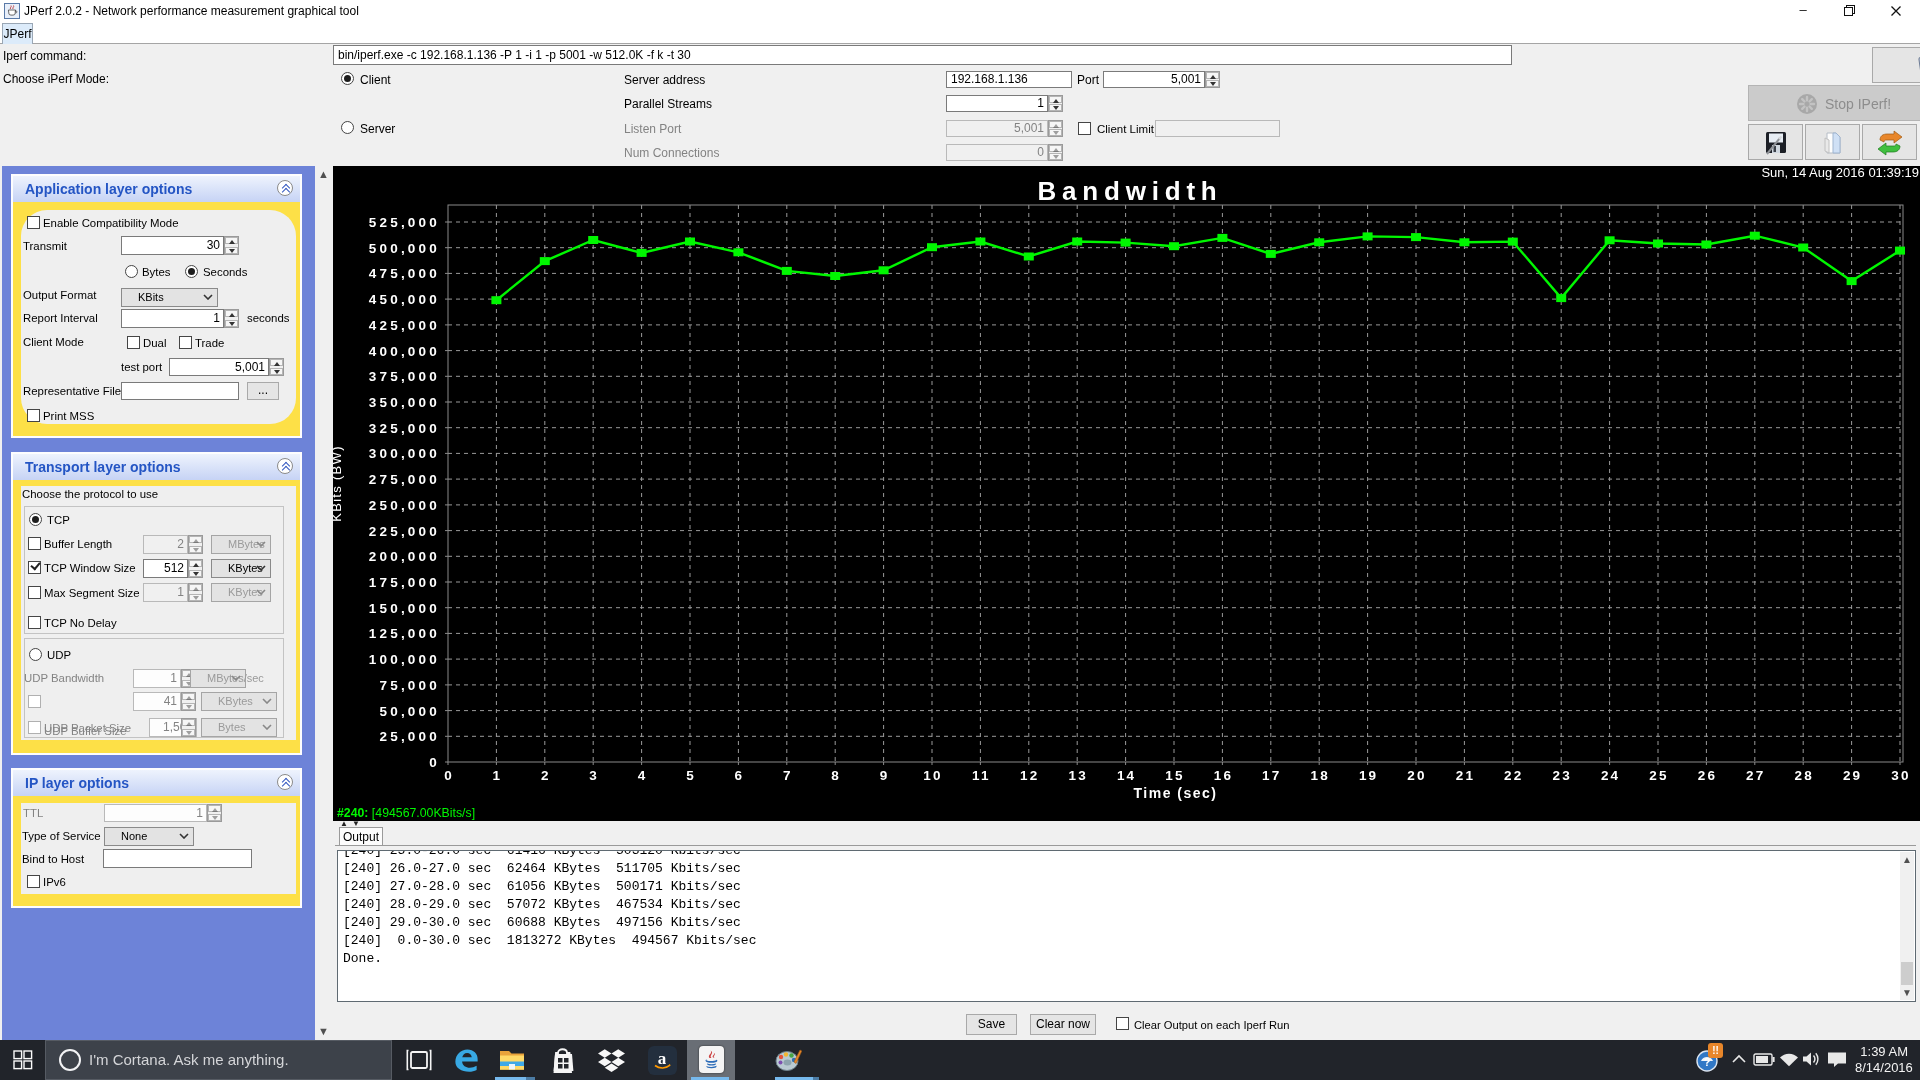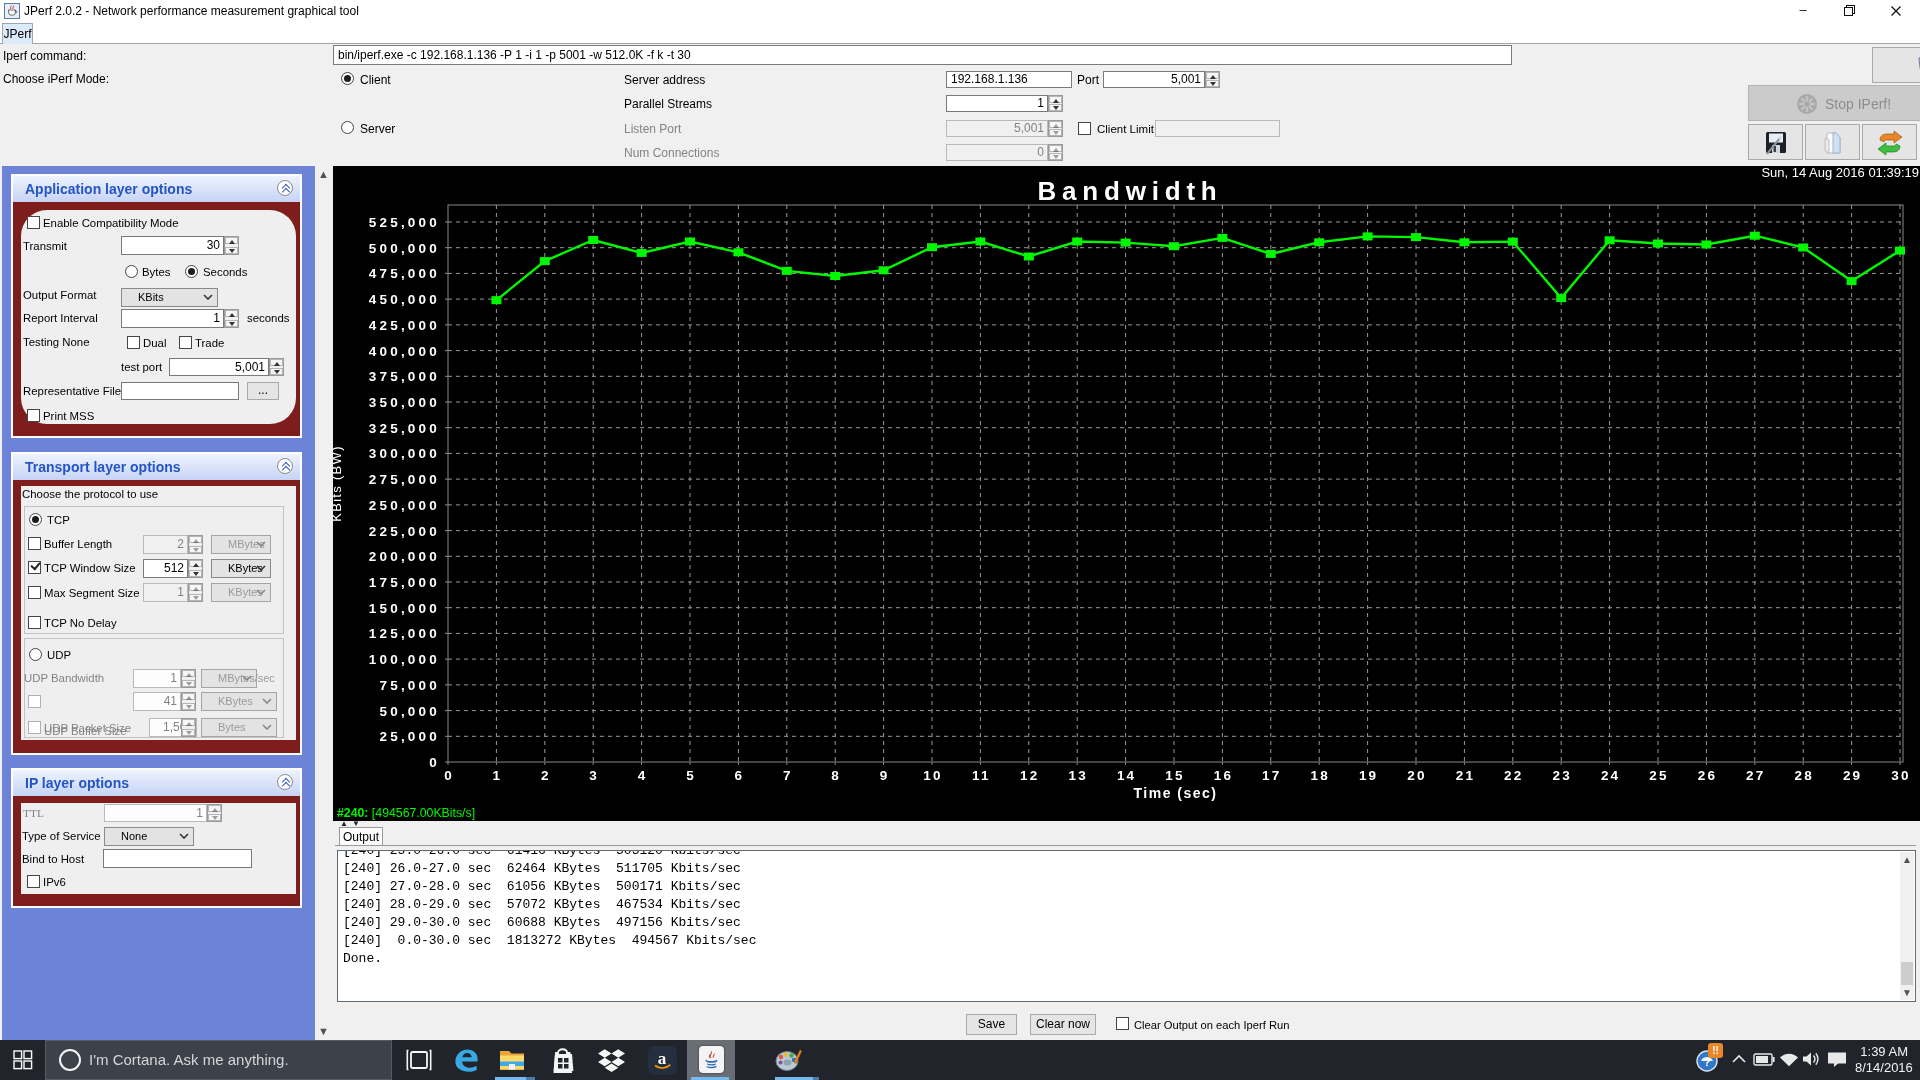--- a/index.html
+++ b/index.html
@@ -26,21 +26,21 @@
 .check.dis{border-color:#b0b0b0;}
 .check.on:after{content:"";position:absolute;left:2px;top:0px;width:7px;height:4px;border-left:2px solid #222;border-bottom:2px solid #222;transform:rotate(-50deg);}
 .combo{background:#e3e3e3;border:1px solid #8a8a8a;font-size:11px;line-height:17px;padding-left:16px;}
 .combo svg{position:absolute;right:4px;top:5px;}
 .combo.dis{color:#9a9a9a;border-color:#a5a5a5;}
 .lbl{font-size:12px;white-space:nowrap;}
 .pbody .lbl{font-size:11.4px;}
 .lbl.dis{color:#838383;}
 .btn{background:#e5e5e5;border:1px solid #a9a9a9;text-align:center;font-size:12px;}
 .sidebar{left:2px;top:166px;width:313px;height:874px;background:#6d83d8;}
-.panel{position:absolute;left:9px;width:291px;background:#7f1d1d;border:2px solid #fdfdfe;}
+.panel{position:absolute;left:9px;width:291px;background:#fde047;border:2px solid #fdfdfe;}
 .phead{position:absolute;left:0;top:0;width:100%;height:26px;background:linear-gradient(#eef3fd,#c6d3f5);}
 .phead b{position:absolute;left:12px;top:5px;font-size:14px;color:#2455c4;}
 .pcol{position:absolute;right:7px;top:4px;width:16px;height:16px;border-radius:50%;background:#fff;border:1px solid #8a8a8a;}
 .pcol:before,.pcol:after{content:"";position:absolute;left:4.5px;width:5px;height:5px;border-left:1.8px solid #3458c0;border-top:1.8px solid #3458c0;transform:rotate(45deg);}
 .pcol:before{top:3.5px;}
 .pcol:after{top:7.5px;}
 .pbody{position:absolute;background:#efefef;}
 .group{position:absolute;border:1px solid #c3c3c3;}
 .scroll{left:315px;top:166px;width:17px;height:874px;background:#f0f0f0;}
 .scroll .ar{position:absolute;left:2px;width:13px;height:13px;color:#505050;font-size:11px;line-height:13px;text-align:center;}
@@ -187,21 +187,21 @@
   <div class="abs combo" style="left:100px;top:78px;width:97px;height:19px;">KBits<svg width="10" height="6">
             <path d="M1 1l4 4 4-4" stroke="#333" stroke-width="1.6" fill="none"></path>
           </svg></div>
   <div class="abs lbl" style="left:2px;top:102px;">Report Interval</div>
   <div class="abs field num" style="left:100px;top:99px;width:103px;height:19px;line-height:17px;padding-right:3px;">1</div>
   <div class="abs spin" style="left:203px;top:99px;height:19px;">
           <i class="u"></i>
           <i class="d"></i>
         </div>
   <div class="abs lbl" style="left:226px;top:102px;">seconds</div>
-  <div class="abs lbl" style="left:2px;top:126px;">Testing None</div>
+  <div class="abs lbl" style="left:2px;top:126px;">Client Mode</div>
   <div class="abs check" style="left:106px;top:126px;"></div>
   <div class="abs lbl" style="left:122px;top:127px;">Dual</div>
   <div class="abs check" style="left:158px;top:126px;"></div>
   <div class="abs lbl" style="left:174px;top:127px;">Trade</div>
   <div class="abs lbl" style="left:100px;top:151px;">test port</div>
   <div class="abs field num" style="left:148px;top:148px;width:100px;height:18px;line-height:16px;padding-right:3px;">5,001</div>
   <div class="abs spin" style="left:248px;top:148px;height:18px;">
           <i class="u"></i>
           <i class="d"></i>
         </div>
@@ -257,21 +257,21 @@
   <div class="abs lbl" style="left:23px;top:131px;">TCP No Delay</div>
   <div class="abs group" style="left:3px;top:152px;width:260px;height:100px;"></div>
   <div class="abs radio" style="left:8px;top:162px;"></div>
   <div class="abs lbl" style="left:26px;top:163px;">UDP</div>
   <div class="abs lbl dis" style="left:3px;top:186px;">UDP Bandwidth</div>
   <div class="abs field num dis" style="left:112px;top:183px;width:48px;height:19px;line-height:17px;padding-right:3px;background:#fdfdfd;">1</div>
   <div class="abs spin dis" style="left:160px;top:183px;height:19px;">
           <i class="u"></i>
           <i class="d"></i>
         </div>
-  <div class="abs combo dis" style="left:180px;top:183px;width:56px;height:19px;">MBytes/sec<svg width="10" height="6">
+  <div class="abs combo dis" style="left:169px;top:183px;width:56px;height:19px;">MBytes/sec<svg width="10" height="6">
             <path d="M1 1l4 4 4-4" stroke="#888" stroke-width="1.6" fill="none"></path>
           </svg></div>
   <div class="abs check dis" style="left:7px;top:209px;"></div>
   <div class="abs lbl dis" style="left:23px;top:210px;margin-top:29px;">UDP Buffer Size</div>
   <div class="abs field num dis" style="left:112px;top:206px;width:48px;height:19px;line-height:17px;padding-right:3px;background:#fdfdfd;">41</div>
   <div class="abs spin dis" style="left:160px;top:206px;height:19px;">
           <i class="u"></i>
           <i class="d"></i>
         </div>
   <div class="abs combo dis" style="left:180px;top:206px;width:76px;height:19px;">KBytes<svg width="10" height="6">
@@ -289,21 +289,21 @@
           </svg></div>
  </div>
 </div>
 
 <div class="panel" style="top:602px;height:140px;">
  <div class="phead">
         <b>IP layer options</b>
         <div class="pcol"></div>
       </div>
  <div class="pbody" style="left:8px;top:33px;width:275px;height:91px;">
-  <div class="abs lbl dis" style="left:2px;top:4px;font-family:Liberation Serif, serif;">TTL</div>
+  <div class="abs lbl dis" style="left:2px;top:4px;">TTL</div>
   <div class="abs field num dis" style="left:83px;top:1px;width:103px;height:18px;line-height:16px;padding-right:3px;background:#fdfdfd;">1</div>
   <div class="abs spin dis" style="left:186px;top:1px;height:18px;">
           <i class="u"></i>
           <i class="d"></i>
         </div>
   <div class="abs lbl" style="left:1px;top:27px;">Type of Service</div>
   <div class="abs combo" style="left:83px;top:24px;width:90px;height:19px;">None<svg width="10" height="6">
             <path d="M1 1l4 4 4-4" stroke="#333" stroke-width="1.6" fill="none"></path>
           </svg></div>
   <div class="abs lbl" style="left:1px;top:50px;">Bind to Host</div>

